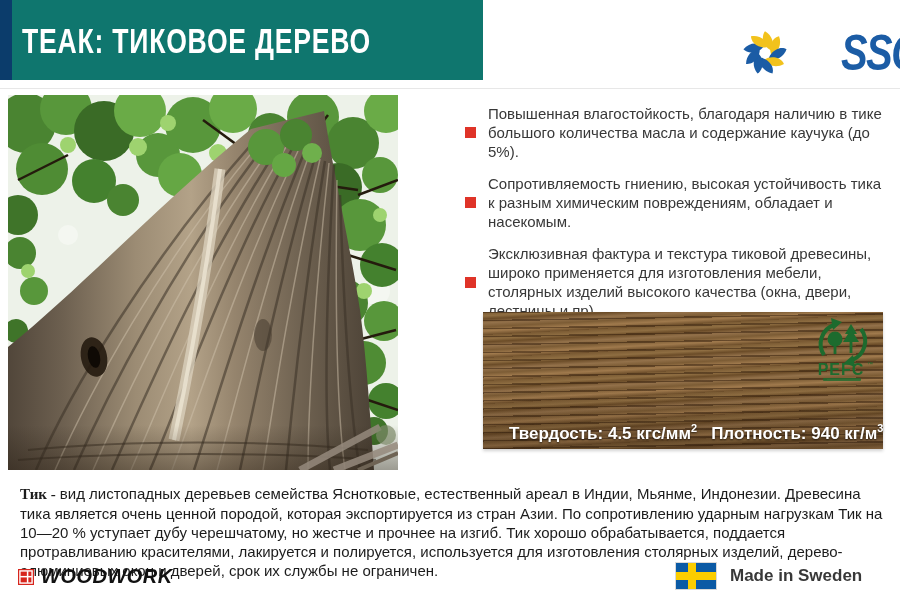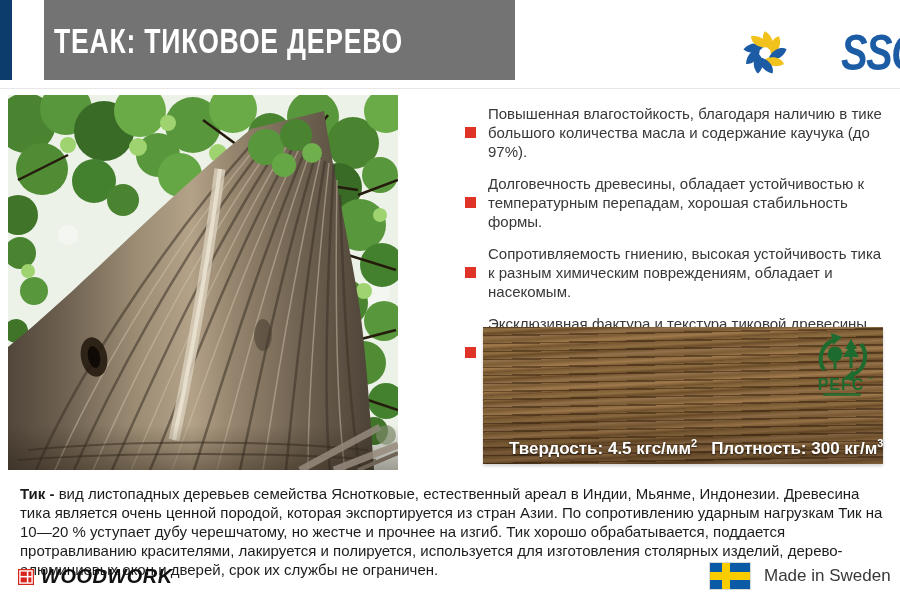--- a/index.html
+++ b/index.html
@@ -4,21 +4,21 @@
 <style>
   * { margin:0; padding:0; box-sizing:border-box; }
   html,body { background:#888; }
   body { font-family:"Liberation Sans", sans-serif; }
   .slide {
     position:relative; width:900px; height:600px; background:#ffffff;
     overflow:hidden; margin:0 auto;
   }
   
   .header-accent { position:absolute; left:0; top:0; width:12px; height:80px; background:#0b3c6b; }
-  .header-bar { position:absolute; left:12px; top:0; width:471px; height:80px; background:#737373;margin-left:32px; }
+  .header-bar { position:absolute; left:12px; top:0; width:471px; height:80px; background:#0f766e; }
   .header-title {
     position:absolute; left:10px; top:0; height:80px; line-height:82px;
     color:#ffffff; font-size:35px; font-weight:700; letter-spacing:1px;
     transform:scaleX(.76); transform-origin:left center; white-space:nowrap;
   }
   .hairline { position:absolute; left:0; top:88px; width:900px; height:1px; background:#e7e7e7; }
   
   .ssc { position:absolute; left:740px; top:28px; display:flex; align-items:center;gap:45px; }
   .ssc-icon { width:50px; height:50px; }
   .ssc-text {
@@ -27,44 +27,44 @@
   }
   
   .photo { position:absolute; left:8px; top:95px; width:390px; height:375px; }
   
   .bullets { position:absolute; left:465px; top:104px; width:425px; }
   .bullet { display:flex; align-items:center; margin-bottom:13px; }
   .bullet-sq { flex:0 0 11px; width:11px; height:11px; background:#df3328; margin-right:12px; }
   .bullet-text { font-size:15px; line-height:19px; color:#383838; }
   
   .wood {
-    position:absolute; left:483px; top:327px; width:400px; height:137px;
+    position:absolute; left:483px; top:312px; width:400px; height:137px;
     background-color:#7e5e37;
     background-image:
       linear-gradient(rgba(0,0,0,0) 55%, rgba(30,15,5,0.28)),
       repeating-linear-gradient(179deg, rgba(40,20,5,0.45) 0px, rgba(40,20,5,0.45) 1.5px, rgba(0,0,0,0) 1.5px, rgba(0,0,0,0) 8px),
       repeating-linear-gradient(177deg, #7a5a33 0px, #8f6e42 4px, #6b4c28 7px, #93714a 11px, #7c5c35 15px, #a07a4d 19px, #6e4f2b 23px),
       repeating-linear-gradient(90deg, rgba(255,230,180,0.08) 0px, rgba(255,230,180,0.08) 1px, rgba(0,0,0,0.06) 1px, rgba(0,0,0,0.06) 3px, rgba(0,0,0,0) 3px, rgba(0,0,0,0) 6px);
     box-shadow:0 2px 3px rgba(0,0,0,.18);
   }
   .wood-stats {
     position:absolute; left:0; bottom:5px; width:100%; padding-left:26px; text-align:center;
     color:#ffffff; font-size:17px; font-weight:700; text-shadow:0 1px 2px rgba(0,0,0,.6);
     white-space:nowrap;
   }
   .wood-stats sup { font-size:11px; }
   .stat-gap { display:inline-block; width:14px; }
   .pefc { position:absolute; right:8px; top:4px; width:64px; height:70px; }
   
   .para { position:absolute; left:20px; top:484px; width:872px; font-size:15px; line-height:19px; color:#1c1c1c; }
-  .para b { font-weight:700; }
+  .para b { font-weight:700;font-family:Liberation Serif, serif; }
   
   .brand { position:absolute; left:18px; top:565px; display:flex; align-items:center;text-align:center; }
   .brand-text { font-size:20px; font-weight:700; font-style:italic; letter-spacing:.5px; color:#111111; margin-left:7px; }
-  .made { position:absolute; left:710px; top:563px; display:flex; align-items:center; }
+  .made { position:absolute; left:676px; top:563px; display:flex; align-items:center;font-weight:bold; }
   .made-text { font-size:17px; color:#383838; margin-left:14px; }
   .flag { width:40px; height:26px; box-shadow:0 0 0 1px #d9d9d9; }
 </style>
 </head>
 <body>
 
 <div class="slide">
 
   <div class="header-accent"></div>
   <div class="header-bar">
@@ -222,25 +222,21 @@
       <path d="M292,375 L372,332"></path>
         <path d="M326,375 L390,350"></path>
     </g>
     <path d="M350,375 L390,358" stroke="#6e6354" stroke-width="4" fill="none"></path>
     <circle cx="378" cy="340" r="10" fill="#7d8a6a" fill-opacity=".7"></circle>
   </svg>
 
   <div class="bullets">
     <div class="bullet">
       <span class="bullet-sq"></span>
-      <span class="bullet-text">Повышенная влагостойкость, благодаря наличию в тике большого количества масла и содержание каучука (до 97%).</span>
-    </div>
-    <div class="bullet">
-      <span class="bullet-sq"></span>
-      <span class="bullet-text">Долговечность древесины, обладает устойчивостью  к температурным перепадам, хорошая стабильность формы.</span>
+      <span class="bullet-text">Повышенная влагостойкость, благодаря наличию в тике большого количества масла и содержание каучука (до 5%).</span>
     </div>
     <div class="bullet">
       <span class="bullet-sq"></span>
       <span class="bullet-text">Сопротивляемость гниению, высокая устойчивость тика к разным химическим повреждениям, обладает и насекомым.</span>
     </div>
     <div class="bullet">
       <span class="bullet-sq"></span>
       <span class="bullet-text">Эксклюзивная фактура и текстура тиковой древесины, широко применяется для изготовления мебели, столярных изделий высокого качества (окна, двери, лестницы и пр).</span>
     </div>
   </div>
@@ -256,21 +252,21 @@
       <circle cx="24" cy="23" r="7.5" fill="#1d6b2e"></circle>
       <rect x="22.6" y="29" width="2.8" height="9" fill="#1d6b2e"></rect>
       <polygon points="40,8 46,18 34,18" fill="#1d6b2e"></polygon>
       <polygon points="40,13 48,26 32,26" fill="#1d6b2e"></polygon>
       <rect x="38.6" y="26" width="2.8" height="11" fill="#1d6b2e"></rect>
       <text x="30" y="59" text-anchor="middle" font-size="16" font-weight="bold" letter-spacing="1" fill="#1d6b2e" font-family="Liberation Sans, sans-serif">PEFC</text>
       <text x="56" y="50" font-size="6" fill="#1d6b2e" font-family="Liberation Sans, sans-serif">™</text>
       <rect x="12" y="62" width="38" height="3" rx="1" fill="#1d6b2e" fill-opacity=".8"></rect>
     </svg>
     <div class="wood-stats">
-      <span>Твердость: 4.5 кгс/мм</span><sup>2</sup><span class="stat-gap"></span><span>Плотность: 300 кг/м</span><sup>3</sup>
+      <span>Твердость: 4.5 кгс/мм</span><sup>2</sup><span class="stat-gap"></span><span>Плотность: 940 кг/м</span><sup>3</sup>
     </div>
   </div>
 
   <p class="para"><b>Тик -</b><span>  вид листопадных деревьев семейства Яснотковые, естественный ареал в Индии, Мьянме, Индонезии. Древесина тика является очень ценной породой, которая экспортируется из стран Азии. По сопротивлению ударным нагрузкам Тик на 10—20 % уступает дубу черешчатому, но жестче и прочнее на изгиб. Тик  хорошо обрабатывается, поддается протравливанию красителями, лакируется и полируется, используется для изготовления столярных изделий, дерево-алюминиевых окон и дверей, срок их службы не ограничен.</span></p>
 
   <div class="brand">
     <svg width="16" height="16" viewBox="0 0 15 15">
       <rect width="15" height="15" fill="#d7251d"></rect>
       <rect x="1.8" y="1.8" width="11.4" height="11.4" fill="none" stroke="#ffffff" stroke-width="1.3"></rect>
       <line x1="9" y1="2" x2="9" y2="13" stroke="#ffffff" stroke-width="1.4"></line>

